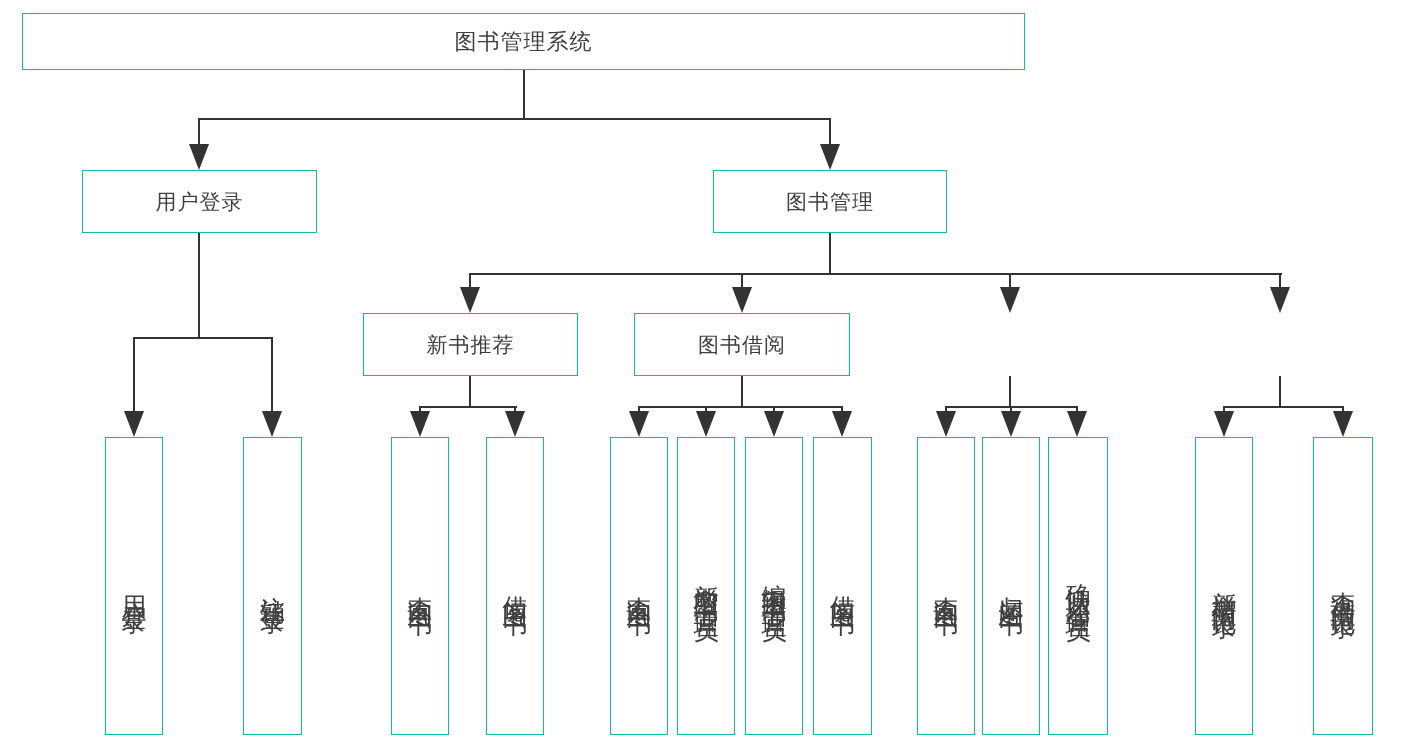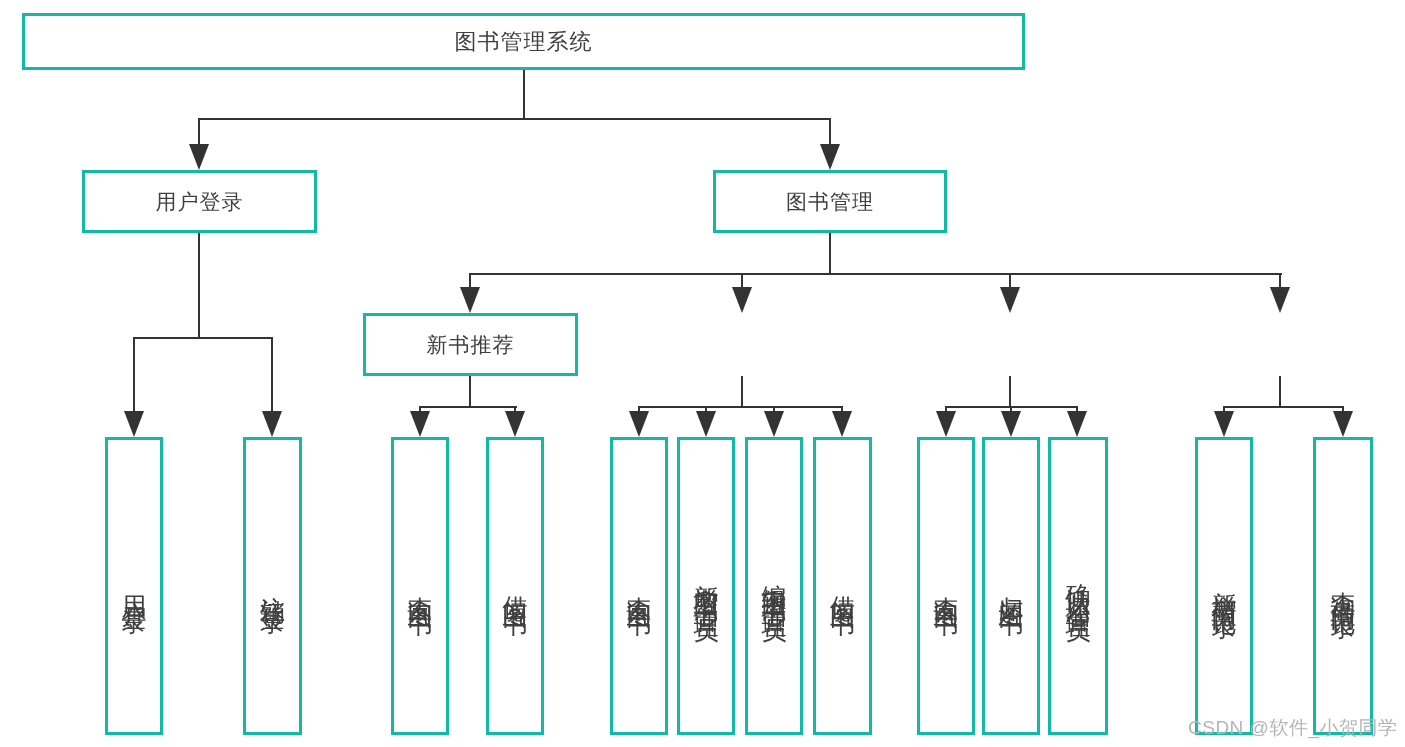--- a/index.html
+++ b/index.html
@@ -6,21 +6,21 @@
   .stage{
     position:relative;
     width:1405px;height:747px;
     background:#ffffff;
     font-family:"Liberation Sans","DejaVu Sans",sans-serif;
     overflow:hidden;
   }
   .box{
     position:absolute;
     box-sizing:border-box;
-    border:3px solid #14b8a6;
+    border:1px solid #14b8a6;
     background:#ffffff;
     color:#3f3f3f;
     display:flex;
     align-items:center;
     justify-content:center;
     text-align:center;
   }
   .box.h{font-size:21px;letter-spacing:1px;white-space:nowrap;}
   .box.root{font-size:22px;}
   .box.v{
@@ -125,34 +125,34 @@
     <div class="vl" style="left:1342px;top:406px;height:8px"></div>
     <div class="arrow" style="left:1333px;top:411px"></div>
   </div>
 
   <div class="box h root" style="left:22px;top:13px;width:1003px;height:57px">图书管理系统</div>
 
   <div class="box h" style="left:82px;top:170px;width:235px;height:63px">用户登录</div>
   <div class="box h" style="left:713px;top:170px;width:234px;height:63px">图书管理</div>
 
   <div class="box h" style="left:363px;top:313px;width:215px;height:63px">新书推荐</div>
+  <div class="box h" style="left:634px;top:313px;width:216px;height:63px">图书借阅</div>
 
   <div class="box v" style="left:105px;top:437px;width:58px;height:298px">用户登录</div>
   <div class="box v" style="left:243px;top:437px;width:59px;height:298px">注销登录</div>
 
   <div class="box v" style="left:391px;top:437px;width:58px;height:298px">查询图书</div>
   <div class="box v" style="left:486px;top:437px;width:58px;height:298px">借阅图书</div>
 
   <div class="box v" style="left:610px;top:437px;width:58px;height:298px">查询图书</div>
   <div class="box v" style="left:677px;top:437px;width:58px;height:298px">新增图书（管理员）</div>
   <div class="box v" style="left:745px;top:437px;width:58px;height:298px">编辑图书（管理员）</div>
   <div class="box v" style="left:813px;top:437px;width:59px;height:298px">借阅图书</div>
 
   <div class="box v" style="left:917px;top:437px;width:58px;height:298px">查询图书</div>
   <div class="box v" style="left:982px;top:437px;width:58px;height:298px">归还图书</div>
   <div class="box v" style="left:1048px;top:437px;width:60px;height:298px">确认归还（管理员）</div>
 
   <div class="box v" style="left:1195px;top:437px;width:58px;height:298px">新增借阅记录</div>
   <div class="box v" style="left:1313px;top:437px;width:60px;height:298px">查询借阅记录</div>
 
-  <div class="watermark">CSDN @软件_小贺同学</div>
 
 </div>
 
 </body></html>

